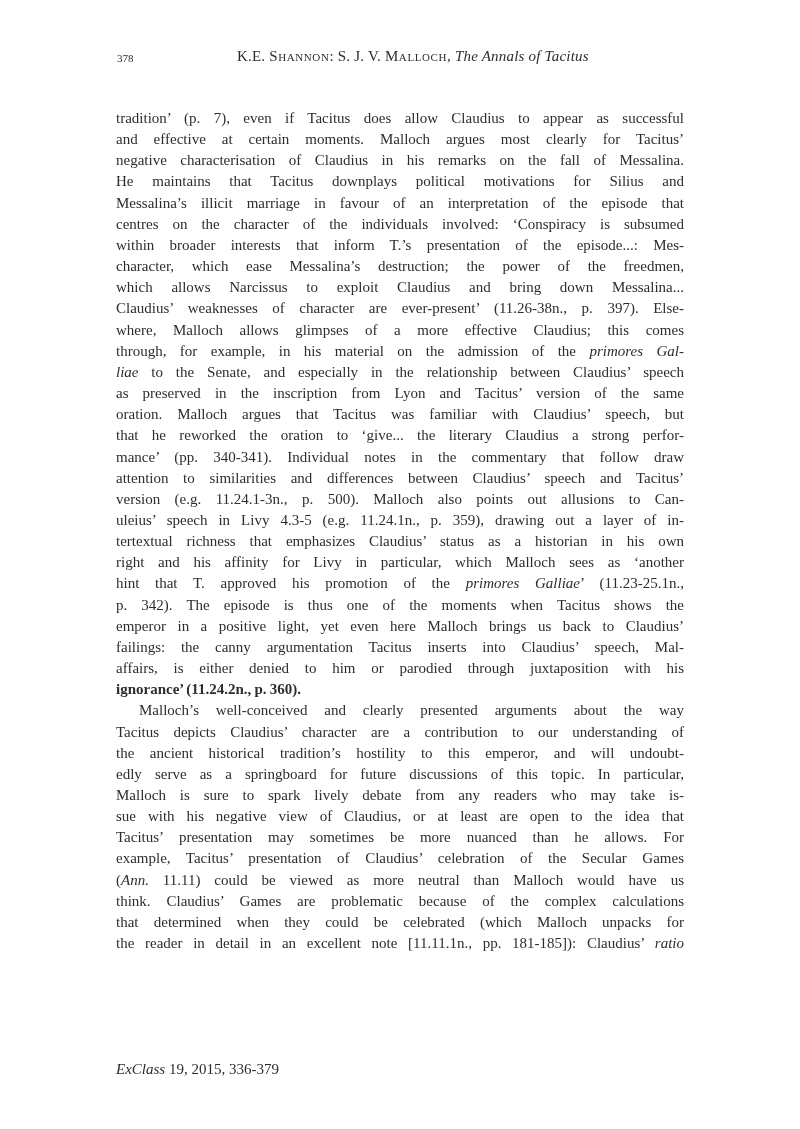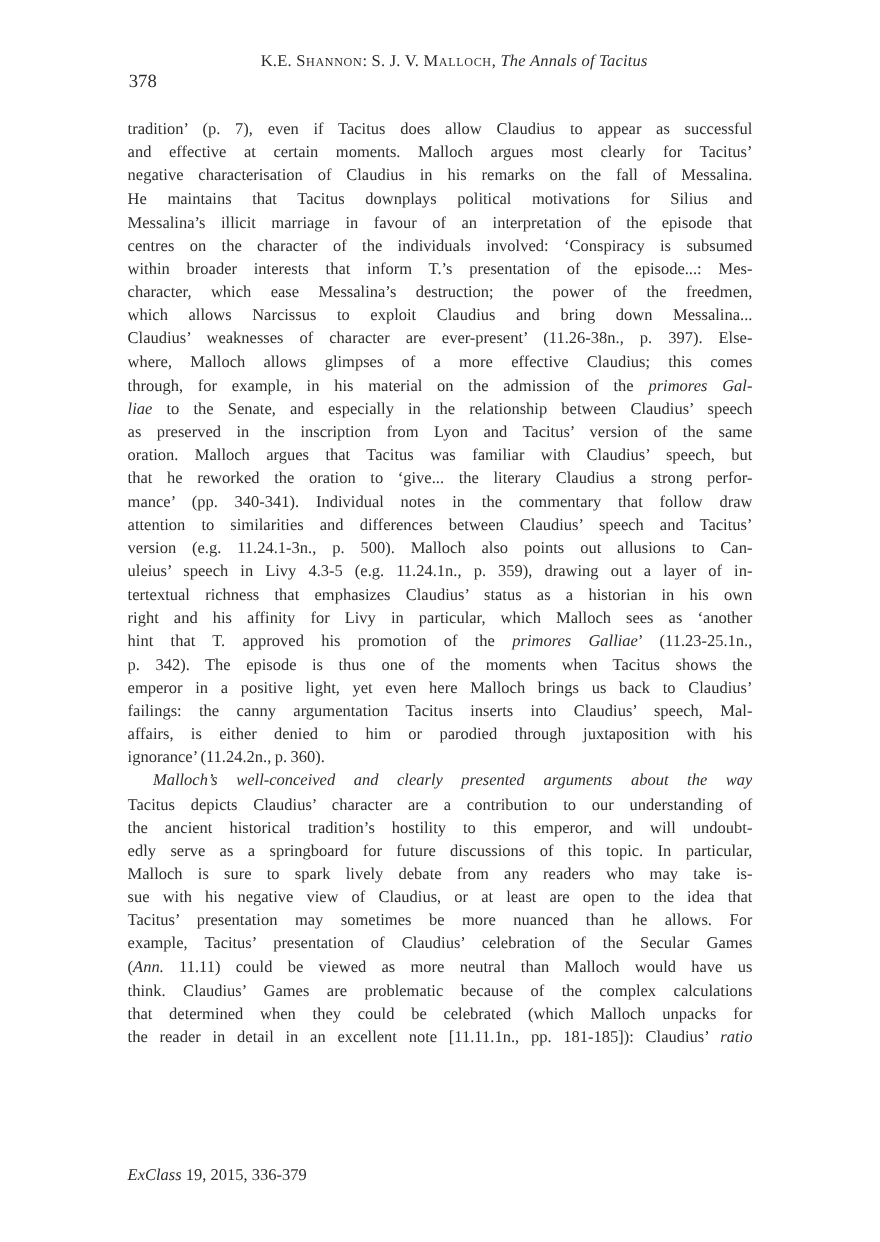--- a/index.html
+++ b/index.html
@@ -8,43 +8,43 @@
     width:800px; height:1129px;
     background:#ffffff;
     color:#2f2d2b;
     font-family:"Liberation Serif", serif;
     overflow:hidden;
   }
   .page-header {
     position:absolute; top:48px; left:0; width:800px; height:22px;
   }
   .pagenum {
-    position:absolute; left:117px; top:16px;
-    font-size:17px;
+    position:absolute; left:117px; top:4px;
+    font-size:11px;
   }
   .runtitle {
     position:absolute; left:237px; top:0;
     font-size:15px;
     white-space:nowrap;
     letter-spacing:0.2px;
   }
   .body-block {
     position:absolute; left:116px; top:108px; width:568px;
     font-size:15px;
     line-height:21.17px;
     word-spacing:-0.6px;
   }
   .line {
     text-align:justify;
     text-align-last:justify;
     height:21.17px;
     overflow:hidden;
   }
-  .line.para-end { text-align-last:left; }
-  .line.indent { text-indent:23px;font-style:italic; }
+  .line.para-end { text-align-last:left;font-weight:bold; }
+  .line.indent { text-indent:23px; }
   .it { font-style:italic; }
   .sc { font-variant:small-caps; letter-spacing:0.6px; }
   .footer {
     position:absolute; left:116px; top:1061px;
     font-size:15px;
     white-space:nowrap;
   }
 </style>
 </head>
 <body>

